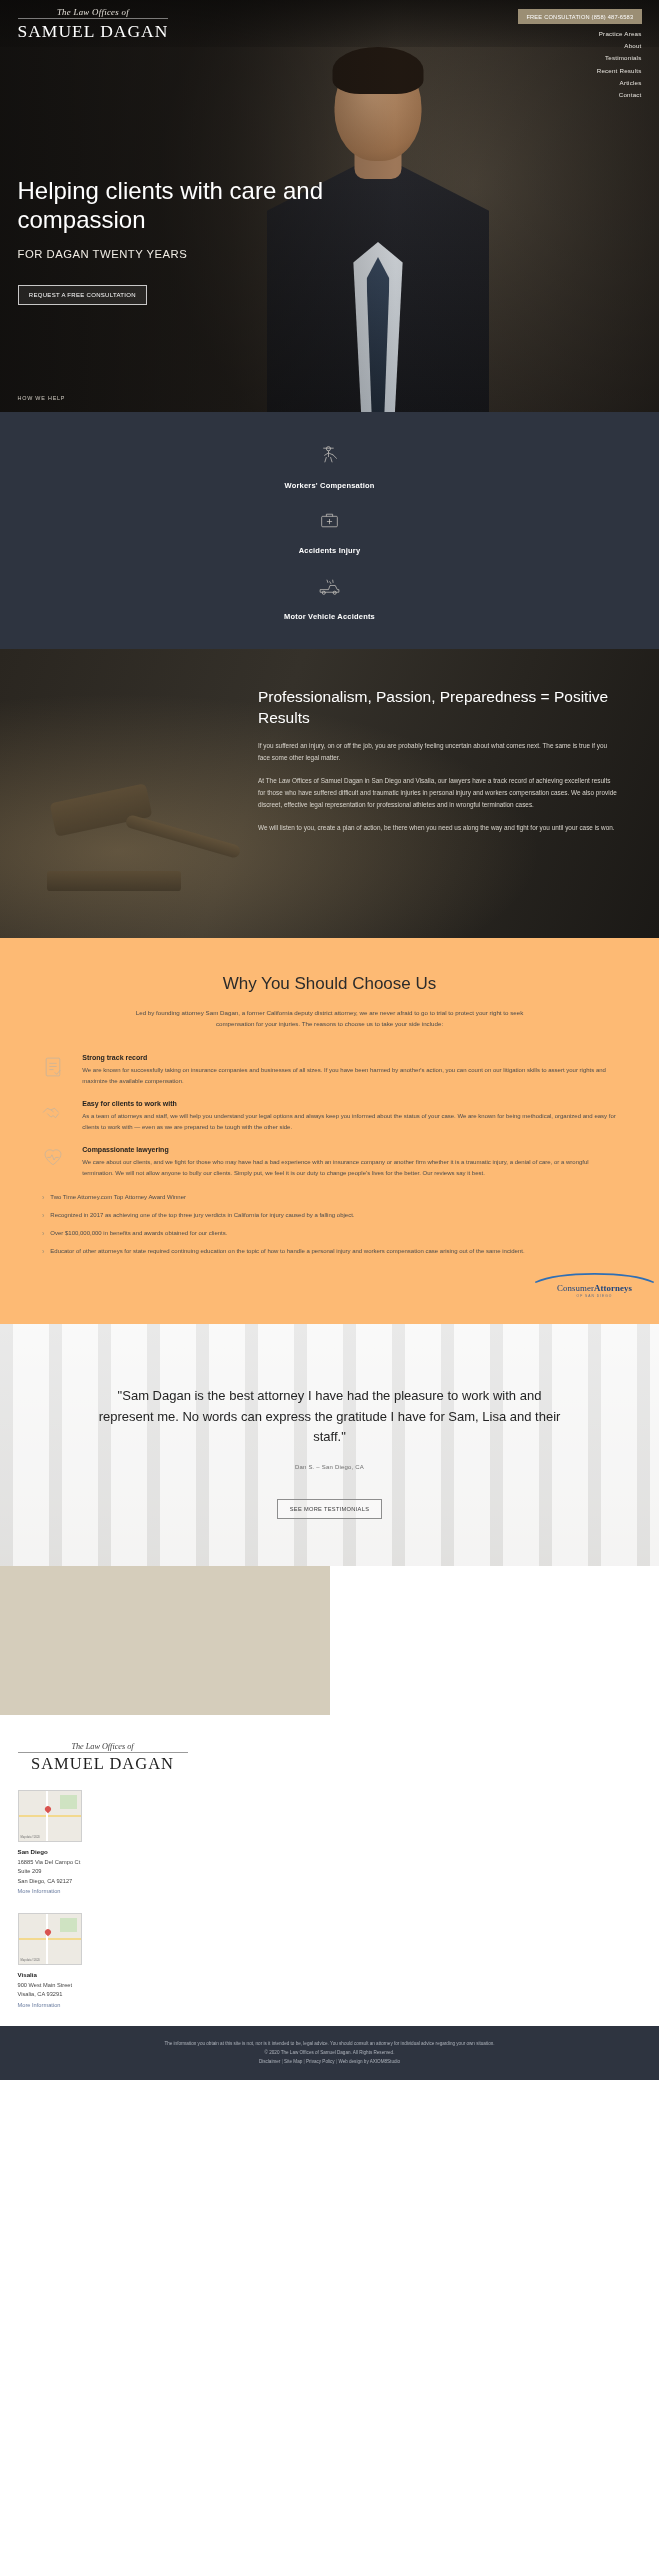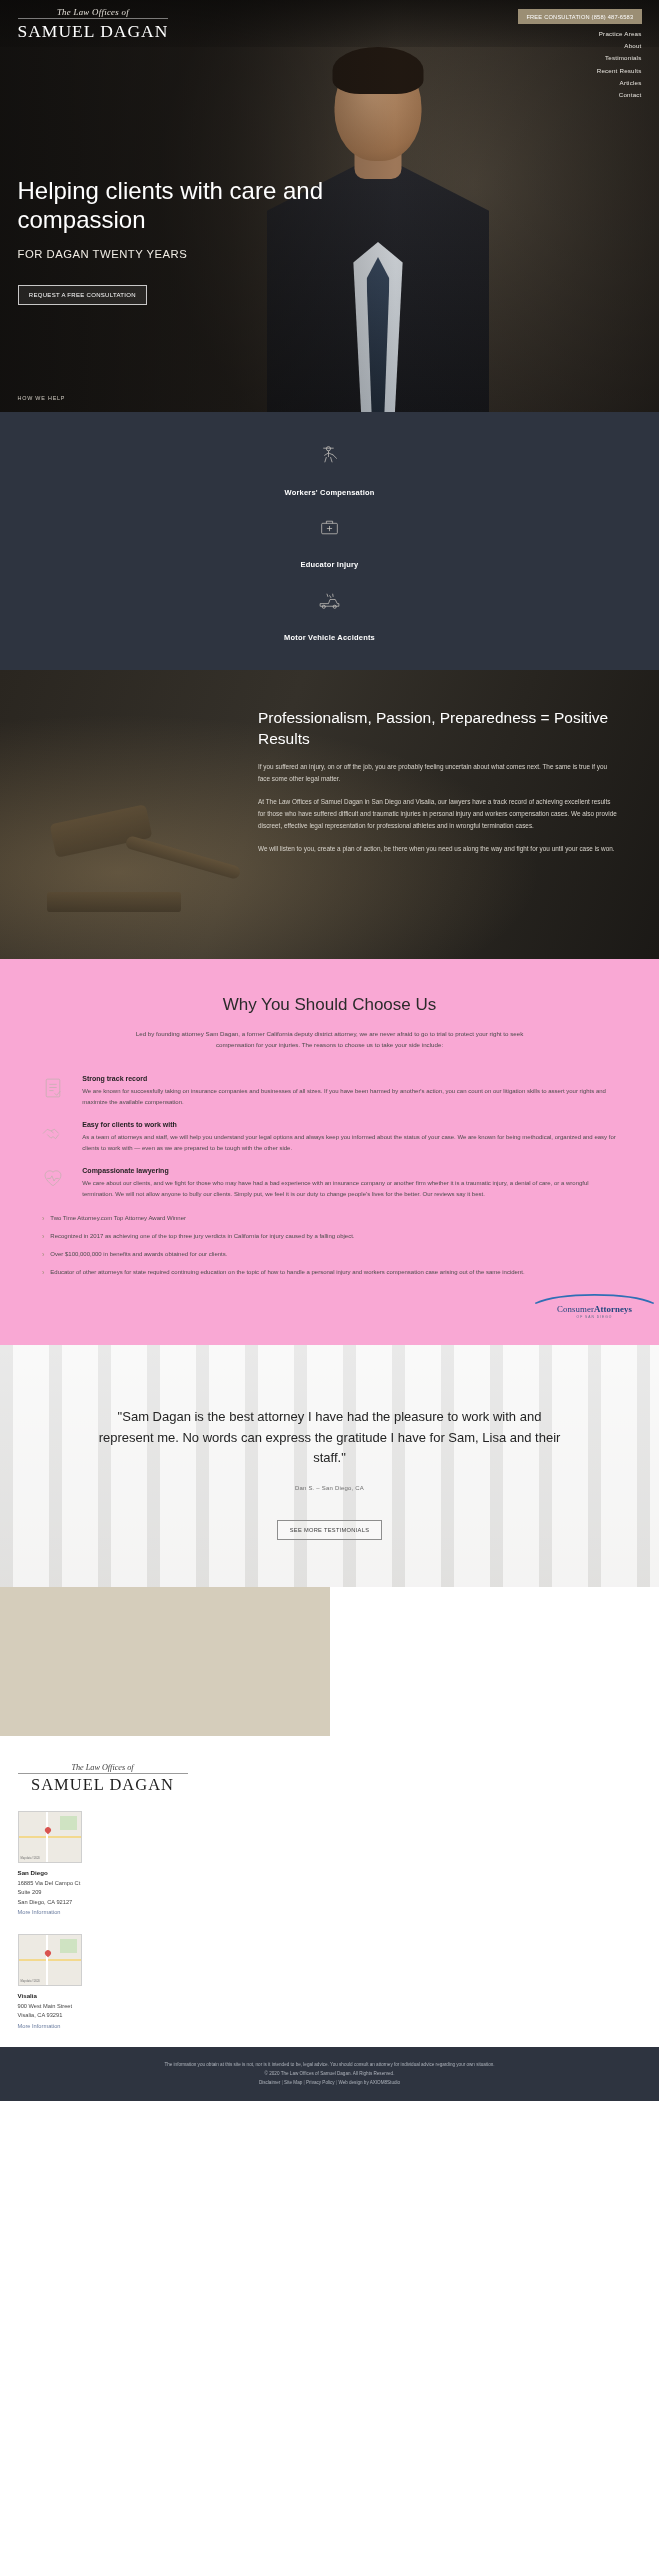--- a/index.html
+++ b/index.html
@@ -156,21 +156,21 @@
   .practice-grid {
     display: flex;
     flex-direction: column;
     align-items: center;
     gap: 4.1px;
   }
   .p-item { text-align: center; padding: 8.2px 0 4.1px; width: 216px; }
   .p-icon { height: 29px; display:flex; align-items:center; justify-content:center; }
   .p-icon svg { stroke: #d8d4cc; fill: none; stroke-width: 1.3; }
   .p-label {
-    margin-top: 18px;
+    margin-top: 11px;
     color: #ffffff;
     font-size: 7.5px;
     font-weight: bold;
     letter-spacing: 0.2px;
   }
 
   
   .prof {
     position: relative;
     width: 659px;
@@ -206,21 +206,21 @@
     position: absolute; left: 258px; top: 38px; width: 361px; color: #e7e4dd;
   }
   .prof-inner h2 {
     font-size: 15.5px; font-weight: 400; line-height: 1.35; color: #fff; margin-bottom: 12px;
   }
   .prof-inner p {
     font-size: 6.4px; line-height: 1.85; margin-bottom: 11.3px; color: #d9d5cd;
   }
 
   
-  .why { width: 659px; background: #f9a8d4; padding: 36px 0 20.6px; }
+  .why { width: 659px; background: #fdba74; padding: 36px 0 20.6px; }
   .why h2 {
     text-align: center; font-size: 17px; font-weight: 400; color: #2b2b2b;
   }
   .why-sub {
     max-width: 392px; margin: 13.4px auto 0; text-align: center;
     font-size: 6.2px; line-height: 1.85; color: #4a4a4a;
   }
   .features { max-width: 608px; margin: 24px auto 0; padding: 0 15.5px; }
   .feat { display: flex; gap: 11.3px; margin-bottom: 13.4px; }
   .feat-icon { width: 30px; flex: 0 0 30px; padding-top: 1px; }
@@ -386,21 +386,21 @@
     </div>
 
     <div class="p-item">
       <div class="p-icon">
         <svg width="23" height="23" viewBox="0 0 44 44">
           <rect x="7" y="14" width="30" height="20" rx="2"></rect>
           <path d="M16 14v-4h12v4"></path>
           <path d="M22 19v10M17 24h10"></path>
         </svg>
       </div>
-      <div class="p-label">Educator Injury</div>
+      <div class="p-label">Accidents Injury</div>
     </div>
 
     <div class="p-item">
       <div class="p-icon">
         <svg width="25" height="23" viewBox="0 0 48 44">
           <path d="M6 28h16l3-8h10l4 8h3v5H6z"></path>
           <circle cx="13" cy="34" r="3"></circle>
           <circle cx="34" cy="34" r="3"></circle>
           <path d="M24 12l3 5M30 9l1 6M19 9l2 6"></path>
         </svg>

